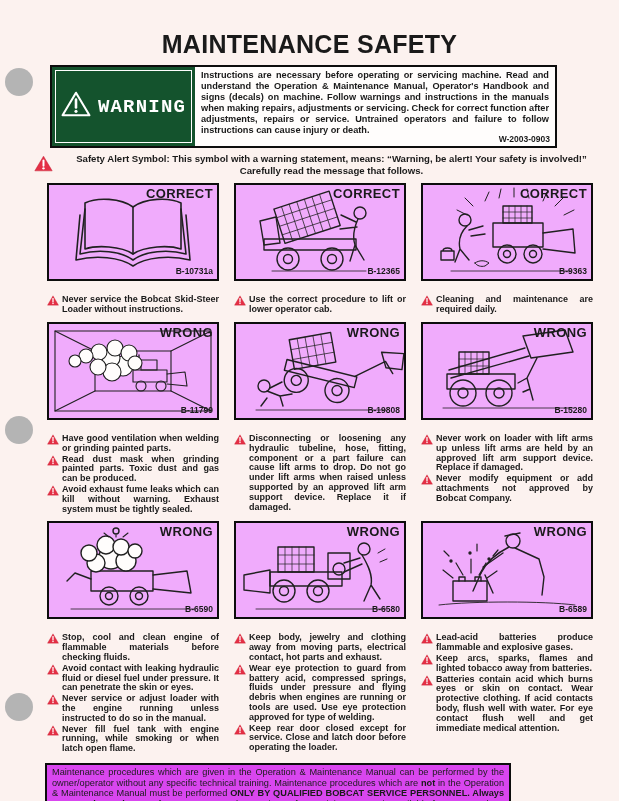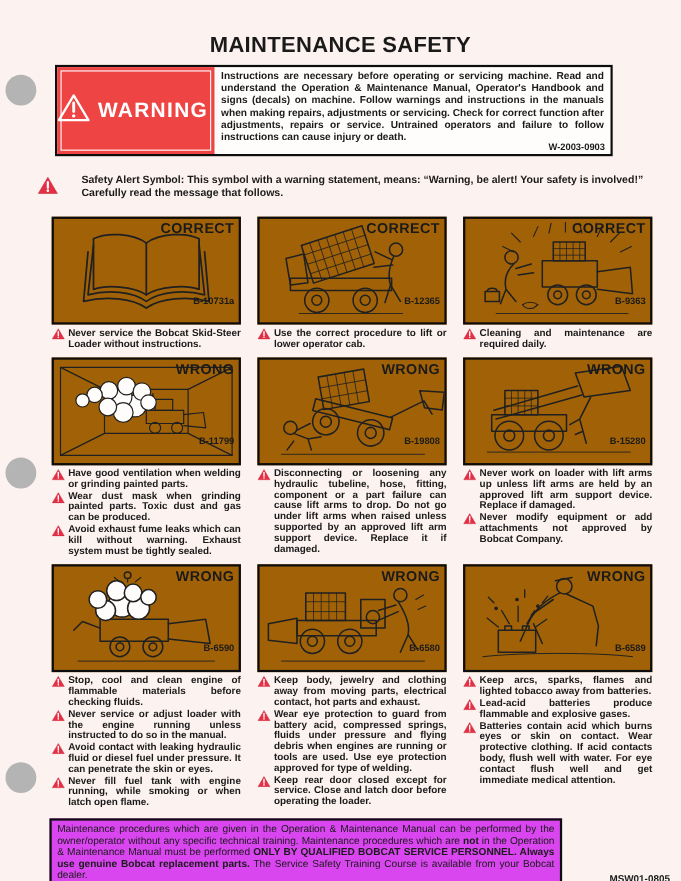--- a/index.html
+++ b/index.html
@@ -10,55 +10,56 @@
     color:#1a1a1a;
     position:relative;
     overflow:hidden;
   }
   .hole { position:absolute; left:5px; width:28px; height:28px; border-radius:50%; background:#b4b4b4; }
   .hole-1 { top:68px; } .hole-2 { top:416px; } .hole-3 { top:693px; }
 
   .page-title {
     margin:30px 0 6px 0;
     text-align:center;
-    font-size:20px; font-weight:700; letter-spacing:0.3px;
+    font-size:25px; font-weight:700; letter-spacing:0.3px;
   }
 
   .warnbox {
     margin-left:50px; width:503px;
     border:2px solid #0d0d0d;
     display:flex; background:#fffdfc;
   }
   .warn-left {
-    flex:none; width:143px; background:#ef4444;
-    display:flex; align-items:center; gap:7px;
+    flex:none; width:143px; background:#14532d;
+    display:flex; align-items:center; justify-content:center; gap:7px;
     position:relative;
+    font-family:Liberation Mono, monospace;
   }
   .warn-left::after { content:""; position:absolute; inset:3px; border:1px solid #fff; pointer-events:none; }
   .warn-word { color:#fff; font-size:19px; font-weight:700; letter-spacing:1.2px; }
   .warn-right { flex:1; position:relative; padding:3px 6px 11px 6px; }
   .warn-text { margin:0; font-size:9.2px; font-weight:700; line-height:10.9px; text-align:justify; }
   .warn-code { position:absolute; right:5px; bottom:2px; font-size:8.5px; font-weight:700; }
 
   .alert-line { position:relative; margin:5px 14px 0 34px; padding-left:24px; }
   .alert-tri { position:absolute; left:0; top:2px; line-height:0; }
-  .alert-line p { margin:16px; font-size:9.6px; font-weight:700; line-height:11.5px; }
+  .alert-line p { margin:1px; text-align:center; font-size:9.6px; font-weight:700; line-height:11.5px; }
 
   .grid {
     margin:7px 0 0 47px;
     display:grid; grid-template-columns:repeat(3,172px);
     column-gap:15px; row-gap:6px; align-items:start;
   }
-  .artbox { position:relative; height:94px; border:2px solid #0d0d0d; background:#a16207; }
+  .artbox { position:relative; height:94px; border:2px solid #0d0d0d; background:#f0abfc; }
   .status { position:absolute; top:1px; right:4px; font-size:13px; font-weight:700; letter-spacing:0.4px; z-index:2; }
-  .figid  { position:absolute; bottom:15px; right:4px; font-size:8.5px; font-weight:700; z-index:2; }
+  .figid  { position:absolute; bottom:3px; right:4px; font-size:8.5px; font-weight:700; z-index:2; }
   .art { position:absolute; inset:0; display:block; line-height:0; }
   .art-svg { width:100%; height:100%; }
 
-  .bullets { margin-top:3px; }
+  .bullets { margin-top:14px; }
   .bullet { position:relative; padding-left:15px; margin-bottom:1px; }
   .tri { position:absolute; left:0; top:0; line-height:0; }
   .btxt { display:block; font-size:9px; font-weight:700; line-height:9.8px; text-align:justify; }
 
   .footer-row { margin:8px 0 0 45px; display:flex; align-items:flex-end; gap:7px; }
   .footer-box { width:452px; border:2px solid #0d0d0d; background:#d946ef; padding:2px 5px; }
   .footer-box p { margin:0; font-size:9.2px; line-height:10.6px; text-align:justify; }
   .doc-code { font-size:9px; font-weight:700; white-space:nowrap; padding-bottom:1px;margin-left:36px; }
 </style>
 </head>
@@ -224,21 +225,21 @@
               <circle cx="10" cy="14.1" r="1.25" fill="#fff"></circle>
             </svg></span>
           <span class="btxt">Have good ventilation when welding or grinding painted parts.</span>
         </div>
         <div class="bullet">
           <span class="tri"><svg viewBox="0 0 20 18" width="12" height="11">
               <path d="M10 1.2 L19.2 16.8 L0.8 16.8 Z" fill="#e42f45" stroke="#c21f33" stroke-width="0.5"></path>
               <path d="M10 5.8 V11.4" stroke="#fff" stroke-width="2.1" stroke-linecap="round"></path>
               <circle cx="10" cy="14.1" r="1.25" fill="#fff"></circle>
             </svg></span>
-          <span class="btxt">Wear dust mask when grinding painted parts. Toxic dust and gas can be produced.</span>
+          <span class="btxt">Read dust mask when grinding painted parts. Toxic dust and gas can be produced.</span>
         </div>
         <div class="bullet">
           <span class="tri"><svg viewBox="0 0 20 18" width="12" height="11">
               <path d="M10 1.2 L19.2 16.8 L0.8 16.8 Z" fill="#e42f45" stroke="#c21f33" stroke-width="0.5"></path>
               <path d="M10 5.8 V11.4" stroke="#fff" stroke-width="2.1" stroke-linecap="round"></path>
               <circle cx="10" cy="14.1" r="1.25" fill="#fff"></circle>
             </svg></span>
           <span class="btxt">Avoid exhaust fume leaks which can kill without warning. Exhaust system must be tightly sealed.</span>
         </div>
       </div>
@@ -354,29 +355,29 @@
               <circle cx="10" cy="14.1" r="1.25" fill="#fff"></circle>
             </svg></span>
           <span class="btxt">Stop, cool and clean engine of flammable materials before checking fluids.</span>
         </div>
         <div class="bullet">
           <span class="tri"><svg viewBox="0 0 20 18" width="12" height="11">
               <path d="M10 1.2 L19.2 16.8 L0.8 16.8 Z" fill="#e42f45" stroke="#c21f33" stroke-width="0.5"></path>
               <path d="M10 5.8 V11.4" stroke="#fff" stroke-width="2.1" stroke-linecap="round"></path>
               <circle cx="10" cy="14.1" r="1.25" fill="#fff"></circle>
             </svg></span>
+          <span class="btxt">Avoid contact with leaking hydraulic fluid or diesel fuel under pressure. It can penetrate the skin or eyes.</span>
+        </div>
+        <div class="bullet">
+          <span class="tri"><svg viewBox="0 0 20 18" width="12" height="11">
+              <path d="M10 1.2 L19.2 16.8 L0.8 16.8 Z" fill="#e42f45" stroke="#c21f33" stroke-width="0.5"></path>
+              <path d="M10 5.8 V11.4" stroke="#fff" stroke-width="2.1" stroke-linecap="round"></path>
+              <circle cx="10" cy="14.1" r="1.25" fill="#fff"></circle>
+            </svg></span>
           <span class="btxt">Never service or adjust loader with the engine running unless instructed to do so in the manual.</span>
-        </div>
-        <div class="bullet">
-          <span class="tri"><svg viewBox="0 0 20 18" width="12" height="11">
-              <path d="M10 1.2 L19.2 16.8 L0.8 16.8 Z" fill="#e42f45" stroke="#c21f33" stroke-width="0.5"></path>
-              <path d="M10 5.8 V11.4" stroke="#fff" stroke-width="2.1" stroke-linecap="round"></path>
-              <circle cx="10" cy="14.1" r="1.25" fill="#fff"></circle>
-            </svg></span>
-          <span class="btxt">Avoid contact with leaking hydraulic fluid or diesel fuel under pressure. It can penetrate the skin or eyes.</span>
         </div>
         <div class="bullet">
           <span class="tri"><svg viewBox="0 0 20 18" width="12" height="11">
               <path d="M10 1.2 L19.2 16.8 L0.8 16.8 Z" fill="#e42f45" stroke="#c21f33" stroke-width="0.5"></path>
               <path d="M10 5.8 V11.4" stroke="#fff" stroke-width="2.1" stroke-linecap="round"></path>
               <circle cx="10" cy="14.1" r="1.25" fill="#fff"></circle>
             </svg></span>
           <span class="btxt">Never fill fuel tank with engine running, while smoking or when latch open flame.</span>
         </div>
       </div>
@@ -453,29 +454,29 @@
           </svg></span>
       <span class="figid">B-6589</span>
     </div>
     <div class="bullets">
         <div class="bullet">
           <span class="tri"><svg viewBox="0 0 20 18" width="12" height="11">
               <path d="M10 1.2 L19.2 16.8 L0.8 16.8 Z" fill="#e42f45" stroke="#c21f33" stroke-width="0.5"></path>
               <path d="M10 5.8 V11.4" stroke="#fff" stroke-width="2.1" stroke-linecap="round"></path>
               <circle cx="10" cy="14.1" r="1.25" fill="#fff"></circle>
             </svg></span>
+          <span class="btxt">Lead-acid batteries produce flammable and explosive gases.</span>
+        </div>
+        <div class="bullet">
+          <span class="tri"><svg viewBox="0 0 20 18" width="12" height="11">
+              <path d="M10 1.2 L19.2 16.8 L0.8 16.8 Z" fill="#e42f45" stroke="#c21f33" stroke-width="0.5"></path>
+              <path d="M10 5.8 V11.4" stroke="#fff" stroke-width="2.1" stroke-linecap="round"></path>
+              <circle cx="10" cy="14.1" r="1.25" fill="#fff"></circle>
+            </svg></span>
           <span class="btxt">Keep arcs, sparks, flames and lighted tobacco away from batteries.</span>
-        </div>
-        <div class="bullet">
-          <span class="tri"><svg viewBox="0 0 20 18" width="12" height="11">
-              <path d="M10 1.2 L19.2 16.8 L0.8 16.8 Z" fill="#e42f45" stroke="#c21f33" stroke-width="0.5"></path>
-              <path d="M10 5.8 V11.4" stroke="#fff" stroke-width="2.1" stroke-linecap="round"></path>
-              <circle cx="10" cy="14.1" r="1.25" fill="#fff"></circle>
-            </svg></span>
-          <span class="btxt">Lead-acid batteries produce flammable and explosive gases.</span>
         </div>
         <div class="bullet">
           <span class="tri"><svg viewBox="0 0 20 18" width="12" height="11">
               <path d="M10 1.2 L19.2 16.8 L0.8 16.8 Z" fill="#e42f45" stroke="#c21f33" stroke-width="0.5"></path>
               <path d="M10 5.8 V11.4" stroke="#fff" stroke-width="2.1" stroke-linecap="round"></path>
               <circle cx="10" cy="14.1" r="1.25" fill="#fff"></circle>
             </svg></span>
           <span class="btxt">Batteries contain acid which burns eyes or skin on contact. Wear protective clothing. If acid contacts body, flush well with water. For eye contact flush well and get immediate medical attention.</span>
         </div>
       </div>

